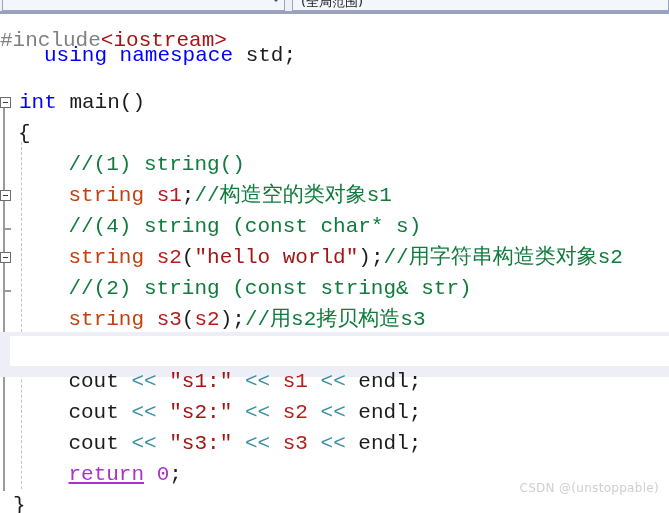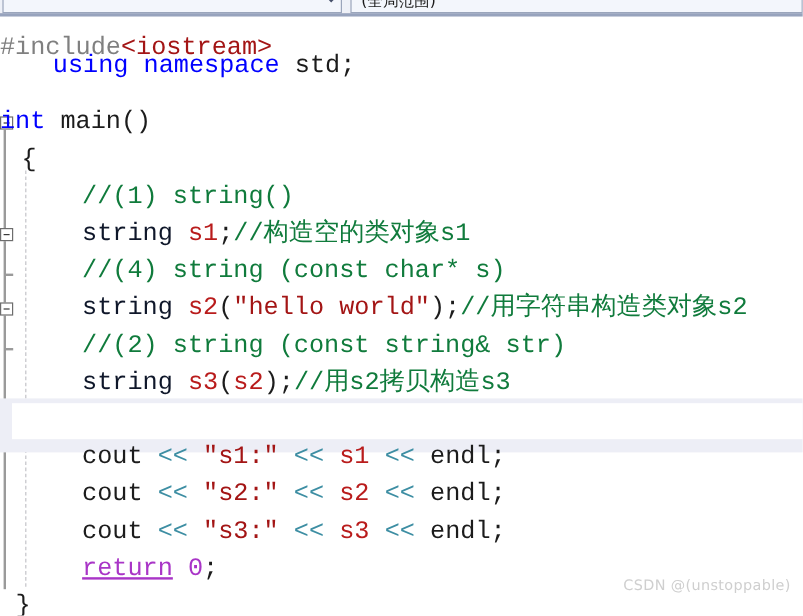--- a/index.html
+++ b/index.html
@@ -138,21 +138,21 @@
     font-family: "Liberation Mono", "DejaVu Sans Mono", monospace;
     letter-spacing: 0px;
   }
   .code-line .seg { white-space: pre; }
 
   
   .tok-pre      { color: #808080; }
   .tok-header   { color: #a31515; }
   .tok-keyword  { color: #0000ff; }
   .tok-plain    { color: #1c1c1c; }
-  .tok-type     { color: #0f172a; }
+  .tok-type     { color: #c2410c; }
   .tok-var      { color: #b91c1c; text-align: center; }
   .tok-comment  { color: #107b3c; margin-top: 14px; }
   .tok-string   { color: #a31515; }
   .tok-op       { color: #3d8ea3; }
   .tok-ctrl     { color: #a935c7; text-decoration: underline; }
   .tok-num      { color: #a935c7; }
   .tok-brace    { color: #1c1c1c; }
 
   
   .watermark {
@@ -199,21 +199,21 @@
   <div class="fold-box" style="left:0px; top:238px;"></div>
 
   <div class="line-highlight" style="top:318px; height:45px;">
     <div class="line-highlight-inner" style="top:4px; height:30px;"></div>
   </div>
 
   <div class="code-line" style="top:11px;"><span class="seg tok-pre">#include</span><span class="seg tok-header">&lt;iostream&gt;</span></div>
 
   <div class="code-line" style="top:26px;padding-left:44px;"><span class="seg tok-keyword">using namespace </span><span class="seg tok-plain">std;</span></div>
 
-  <div class="code-line" style="top:73px;"><span class="seg tok-keyword">int</span><span class="seg tok-plain"> main()</span></div>
+  <div class="code-line" style="top:73px;margin-left:19px;"><span class="seg tok-keyword">int</span><span class="seg tok-plain"> main()</span></div>
 
   <div class="code-line" style="top:104px; padding-left:18px;"><span class="seg tok-brace">{</span></div>
 
   <div class="code-line" style="top:135px; padding-left:18px;"><span class="seg tok-comment">    //(1) string()</span></div>
 
   <div class="code-line" style="top:166px; padding-left:18px;"><span class="seg tok-plain">    </span><span class="seg tok-type">string</span><span class="seg tok-var"> s1</span><span class="seg tok-plain">;</span><span class="seg tok-comment">//构造空的类对象s1</span></div>
 
   <div class="code-line" style="top:197px; padding-left:18px;"><span class="seg tok-comment">    //(4) string (const char* s)</span></div>
 
   <div class="code-line" style="top:228px; padding-left:18px;"><span class="seg tok-plain">    </span><span class="seg tok-type">string</span><span class="seg tok-var"> s2</span><span class="seg tok-plain">(</span><span class="seg tok-string">"hello world"</span><span class="seg tok-plain">);</span><span class="seg tok-comment">//用字符串构造类对象s2</span></div>

